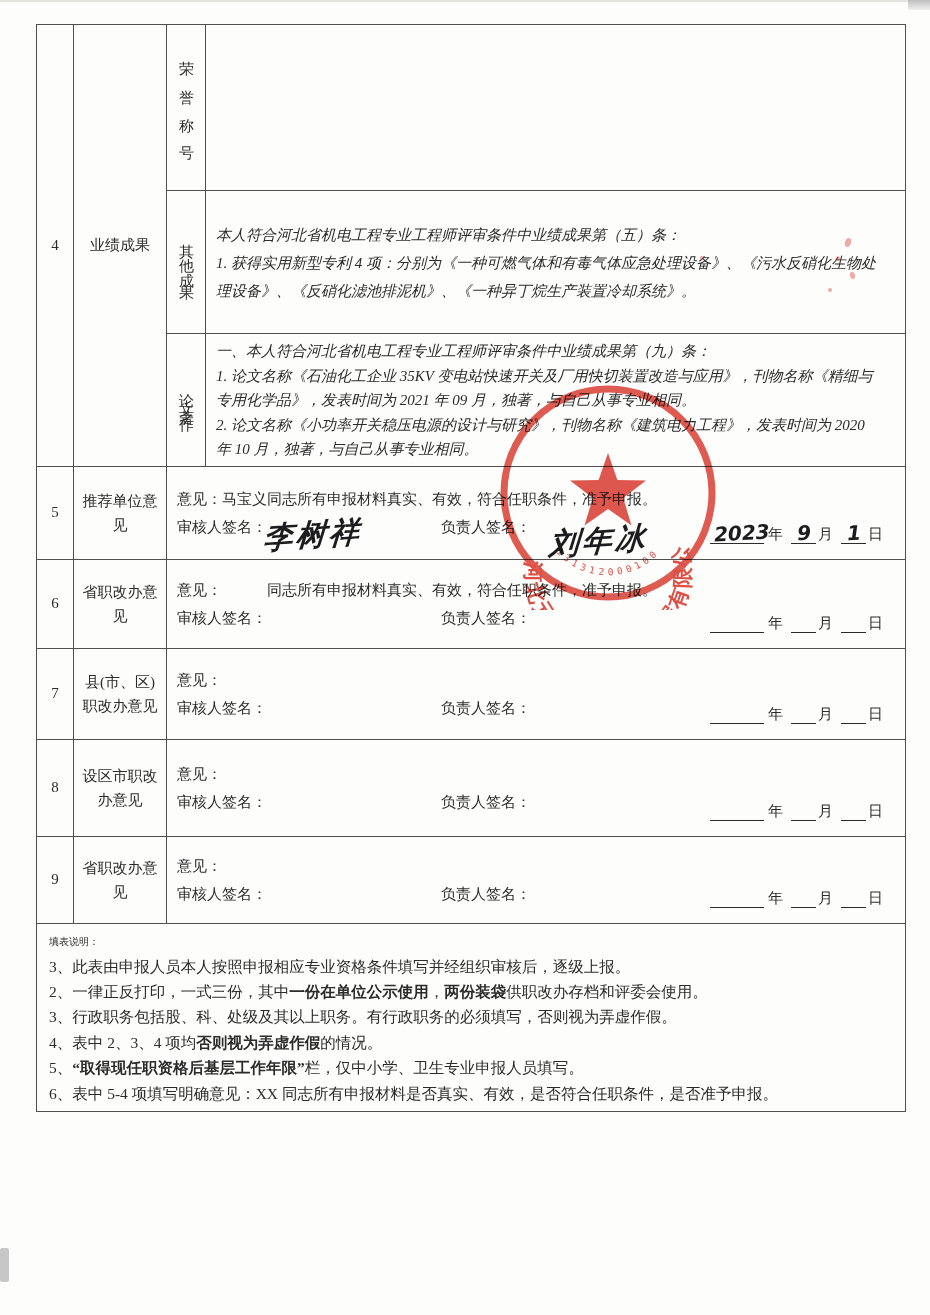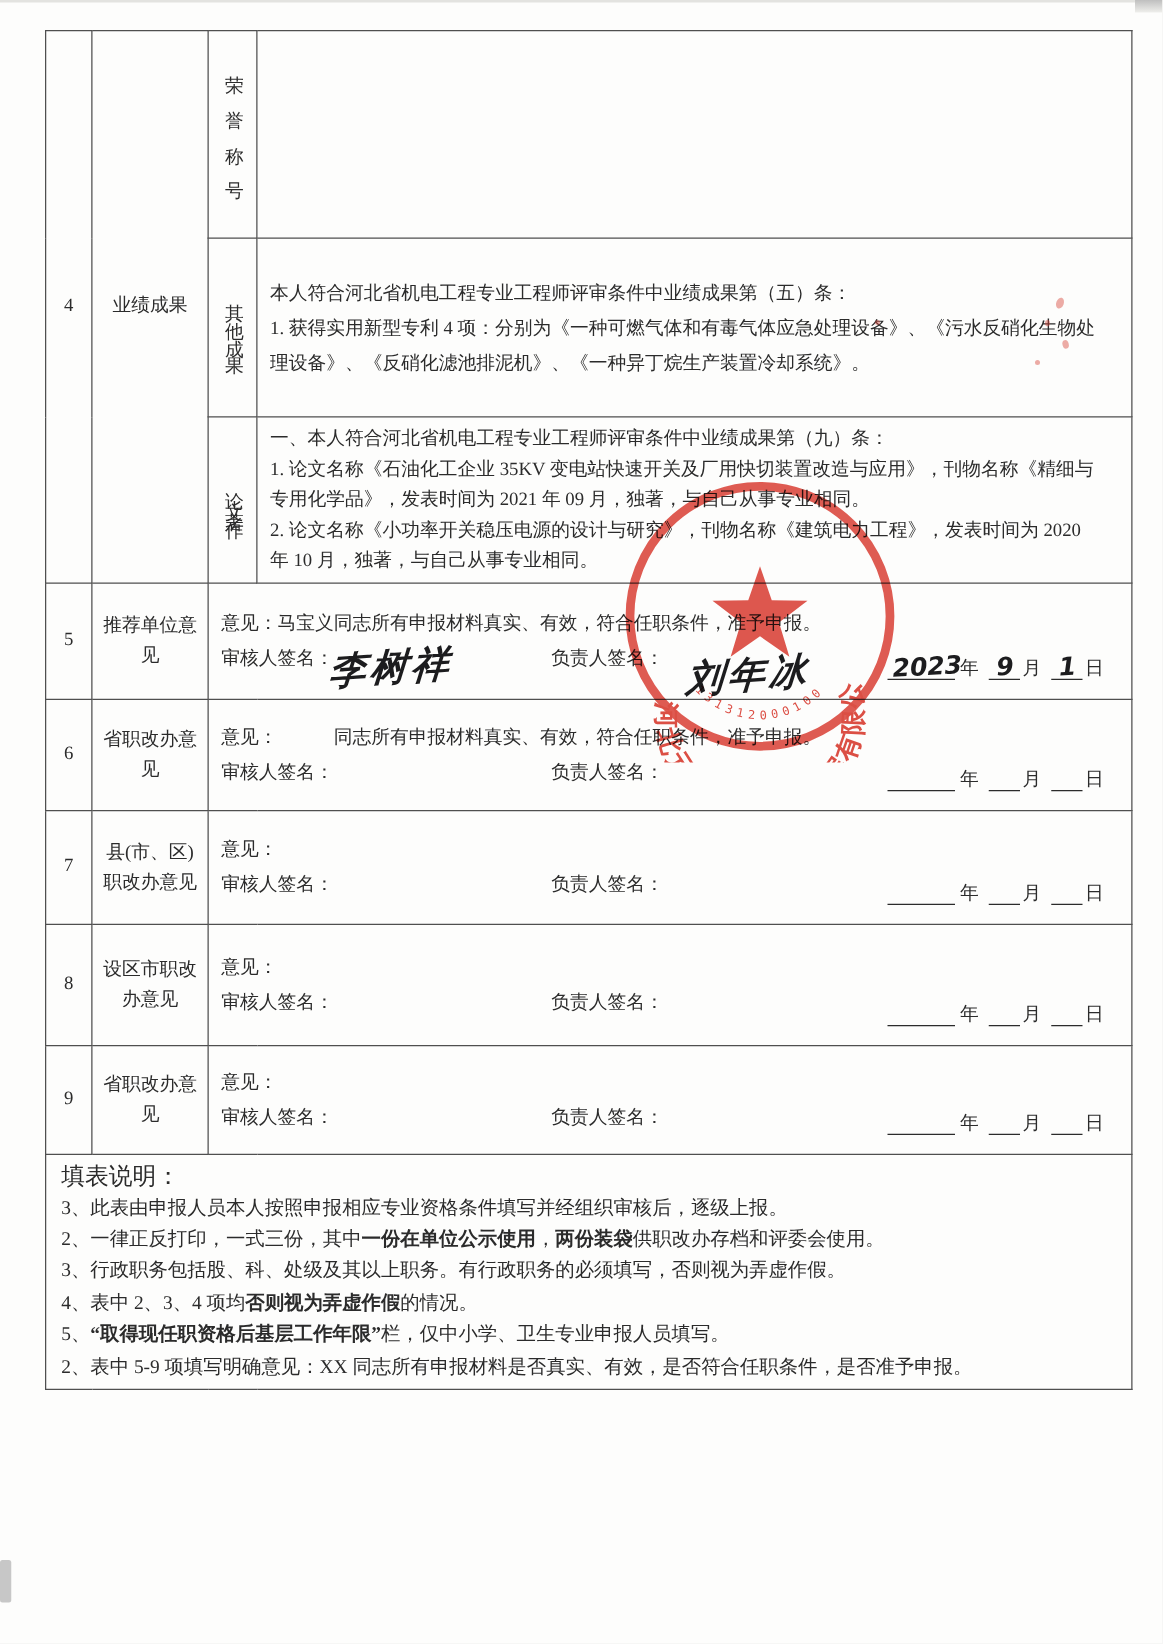--- a/index.html
+++ b/index.html
@@ -25,21 +25,21 @@
   td.num { text-align:center; font-size:15px; font-family:"Liberation Serif",serif; }
   td.rowlabel { text-align:center; line-height:24px; padding:0 6px; }
   td.sublabel { text-align:center; }
   .vtext {
     writing-mode:vertical-rl; text-orientation:upright;
     margin:0 auto; display:inline-block;
   }
   .ls-lg { letter-spacing:1.9em; }
   .ls-md { letter-spacing:0.95em; }
   .ls-sm { letter-spacing:0.55em; }
-  td.content { vertical-align:top; padding:5px 27px 4px 10px; }
+  td.content { vertical-align:top; padding:5px 27px 4px 10px;font-style:italic; }
   .body-text { white-space:pre-line; line-height:28px; }
   .body-text.tight { line-height:24.5px; }
 
   
   td.op-cell { vertical-align:top; position:relative; padding:4px 10px 2px 10px;margin-left:23px; }
   .op-opinion { line-height:25px; }
   .op-sigrow { position:relative; height:26px; line-height:26px; margin-top:2px; }
   .op-leader { position:absolute; left:264px; top:0; }
   .op-date {
     position:absolute; right:22px; bottom:10px; height:24px;
@@ -55,21 +55,21 @@
     color:#1c1c1e; display:inline-block;
   }
   .sig { position:absolute; font-size:30px; letter-spacing:3px; transform:rotate(-4deg) skewX(-8deg); white-space:nowrap; }
   .sig-reviewer { left:86px; top:8px; }
   .sig-leader { left:372px; top:14px; }
   .hw-date { position:absolute; left:4px; bottom:-2px; font-size:20px; transform:rotate(-3deg); }
   .hw-date.small { left:6px; }
 
   
   td.notes-cell { vertical-align:top; padding:5px 12px; }
-  .note-title { font-size:19px; line-height:25px; }
+  .note-title { font-size:10px; line-height:25px; }
   .note-line { font-size:15.5px; line-height:25.4px; }
   .note-line .b { font-weight:bold; }
 
   
   .seal { position:absolute; left:489px; top:384px; mix-blend-mode:multiply; opacity:.9; }
   .speck { position:absolute; background:#d8473c; border-radius:50%; opacity:.45; }
 </style>
 </head>
 <body>
 
@@ -197,21 +197,21 @@
 
     <tr style="height:178px">
       <td class="notes-cell" colspan="4">
         <div class="note-title">填表说明：</div>
         <div>
               <div class="note-line"><span>3、此表由申报人员本人按照申报相应专业资格条件填写并经组织审核后，逐级上报。</span></div>
               <div class="note-line"><span>2、一律正反打印，一式三份，其中</span><span class="b">一份在单位公示使用</span><span>，</span><span class="b">两份装袋</span><span>供职改办存档和评委会使用。</span></div>
               <div class="note-line"><span>3、行政职务包括股、科、处级及其以上职务。有行政职务的必须填写，否则视为弄虚作假。</span></div>
               <div class="note-line"><span>4、表中 2、3、4 项均</span><span class="b">否则视为弄虚作假</span><span>的情况。</span></div>
               <div class="note-line"><span>5、</span><span class="b">“取得现任职资格后基层工作年限”</span><span>栏，仅中小学、卫生专业申报人员填写。</span></div>
-              <div class="note-line"><span>2、表中 5-9 项填写明确意见：XX 同志所有申报材料是否真实、有效，是否符合任职条件，是否准予申报。</span></div>
+              <div class="note-line"><span>6、表中 5-4 项填写明确意见：XX 同志所有申报材料是否真实、有效，是否符合任职条件，是否准予申报。</span></div>
             </div>
       </td>
     </tr>
   </tbody>
     </table>
 
   <svg class="seal" width="238" height="226" viewBox="0 0 238 226">
     <defs>
       <path id="sealArc" d="M 45.7,152 A 82,82 0 1 0 192.3,152" fill="none"></path>
       <path id="serialArc" d="M 62,162 A 70,70 0 0 0 176,162" fill="none"></path>

